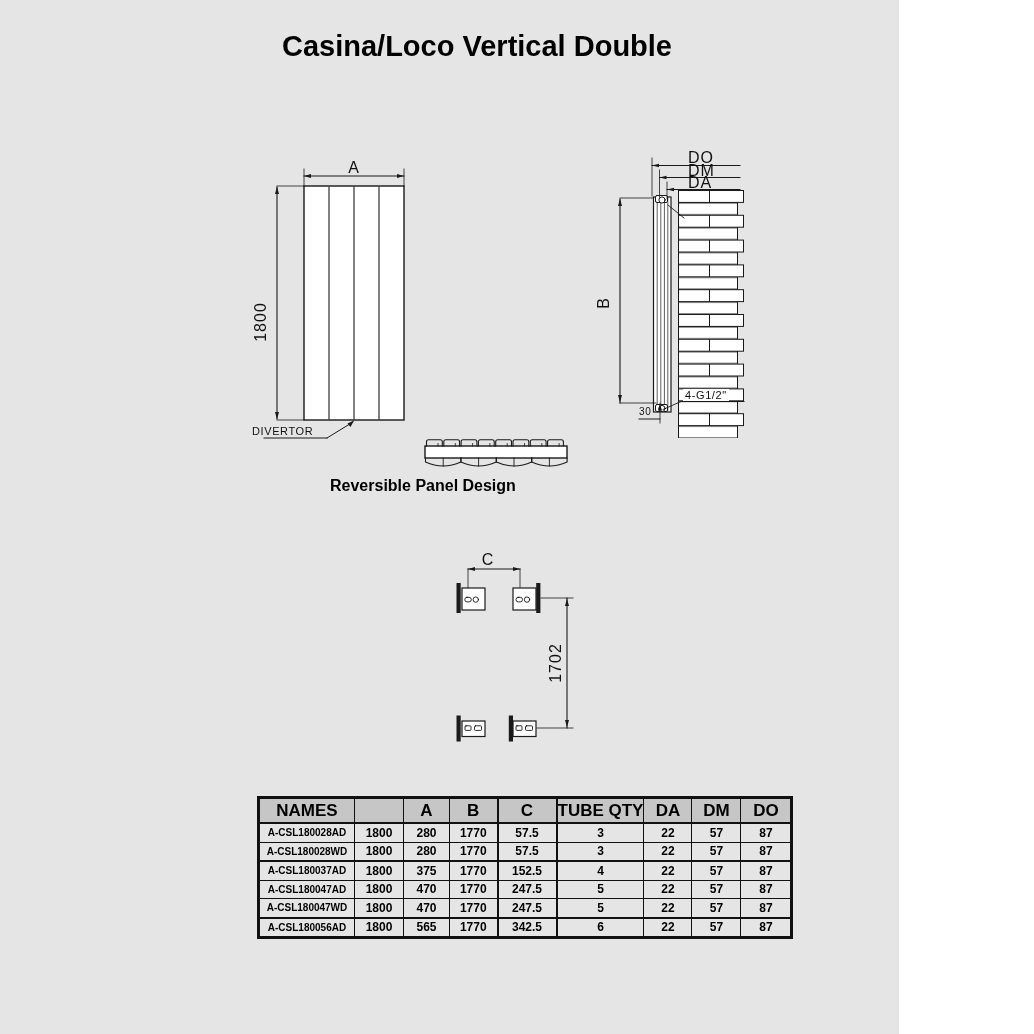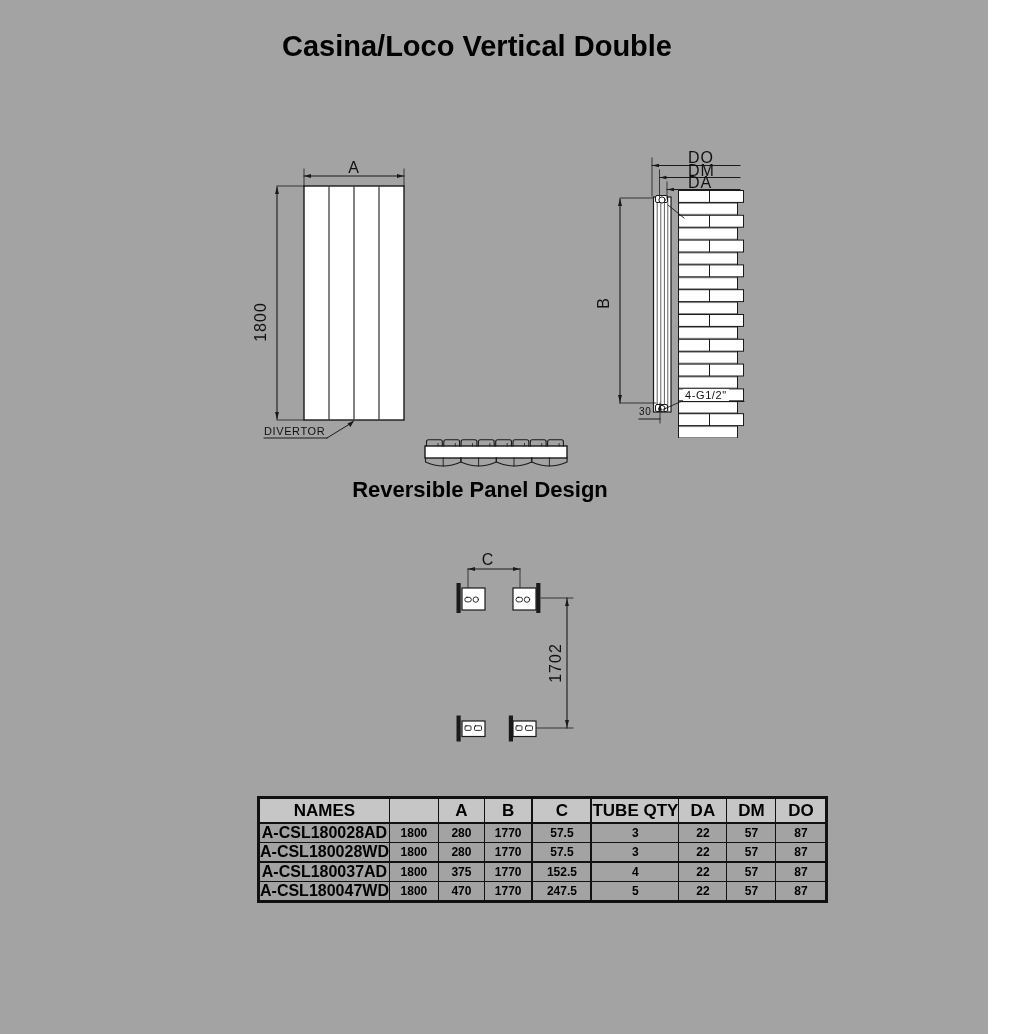--- a/index.html
+++ b/index.html
@@ -1,46 +1,46 @@
 <!DOCTYPE html>
 <html><head>
 <meta charset="utf-8">
 <style>
   html,body{margin:0;padding:0;background:#fff;}
-  #sheet{position:relative;width:988px;height:1034px;background:#a3a3a3;overflow:hidden;
+  #sheet{position:relative;width:899px;height:1034px;background:#e5e5e5;overflow:hidden;
          font-family:"Liberation Sans",sans-serif;color:#000;}
   .abs{position:absolute;}
   #page-title{left:170px;top:30px;width:614px;text-align:center;
               font-size:29px;font-weight:bold;letter-spacing:0px;}
-  #panel-caption{left:330px;top:477px;width:300px;text-align:center;
-                 font-size:22px;font-weight:bold;}
+  #panel-caption{left:330px;top:477px;width:300px;text-align:left;
+                 font-size:16px;font-weight:bold;}
   .dim-label{font-size:16px;font-weight:500;color:#111;letter-spacing:1px;line-height:18px;}
   .dim-label-sm{font-size:11px;font-weight:500;color:#111;letter-spacing:0.6px;line-height:12px;}
   .rot{transform:rotate(-90deg);transform-origin:center center;text-align:center;}
   #lbl-a{left:343px;top:159px;width:22px;text-align:center;}
   #lbl-1800{left:221px;top:313px;width:80px;height:18px;}
-  #lbl-divertor{left:264px;top:425px;}
+  #lbl-divertor{left:252px;top:425px;}
   #lbl-b{left:593px;top:294px;width:22px;height:18px;}
   #lbl-do{left:688px;top:151px;line-height:13px;}
   #lbl-dm{left:688px;top:163.5px;line-height:13px;}
   #lbl-da{left:688px;top:176px;line-height:13px;}
   #lbl-4g{left:683px;top:389px;background:#fff;padding:0 2px;}
   #lbl-30{left:639px;top:406px;font-size:10px;}
   #lbl-c{left:477px;top:551px;width:22px;text-align:center;}
   #lbl-1702{left:534px;top:654px;width:44px;height:18px;}
   #drawing-svg{position:absolute;left:0;top:0;}
 
   
   #spec-table{position:absolute;left:257px;top:796px;border-collapse:collapse;
               table-layout:fixed;font-weight:bold;border:3px solid #111;}
   #spec-table th,#spec-table td{border:1px solid #111;text-align:center;
               padding:0;overflow:hidden;white-space:nowrap;}
   #spec-table th{height:23px;background:#c6c6c6;font-size:17px;}
   #spec-table td{height:17.5px;font-size:12px;}
-  #spec-table td:first-child{font-size:16px;}
+  #spec-table td:first-child{font-size:10px;}
   #spec-table th:nth-child(5),#spec-table td:nth-child(5){
               border-left-width:2.5px;border-right-width:2.5px;}
   #spec-table thead th{border-bottom-width:2.5px;}
   #spec-table tr.pair-end td{border-bottom-width:2.2px;}
 </style>
 </head>
 <body>
 
 <div id="sheet">
 
@@ -251,27 +251,49 @@
           <td>A-CSL180037AD</td>
           <td>1800</td>
           <td>375</td>
           <td>1770</td>
           <td>152.5</td>
           <td>4</td>
           <td>22</td>
           <td>57</td>
           <td>87</td>
         </tr>
+        <tr>
+          <td>A-CSL180047AD</td>
+          <td>1800</td>
+          <td>470</td>
+          <td>1770</td>
+          <td>247.5</td>
+          <td>5</td>
+          <td>22</td>
+          <td>57</td>
+          <td>87</td>
+        </tr>
         <tr class="pair-end">
           <td>A-CSL180047WD</td>
           <td>1800</td>
           <td>470</td>
           <td>1770</td>
           <td>247.5</td>
           <td>5</td>
           <td>22</td>
           <td>57</td>
           <td>87</td>
         </tr>
+        <tr>
+          <td>A-CSL180056AD</td>
+          <td>1800</td>
+          <td>565</td>
+          <td>1770</td>
+          <td>342.5</td>
+          <td>6</td>
+          <td>22</td>
+          <td>57</td>
+          <td>87</td>
+        </tr>
       </tbody>
   </table>
 
 </div>
 
 </body></html>

